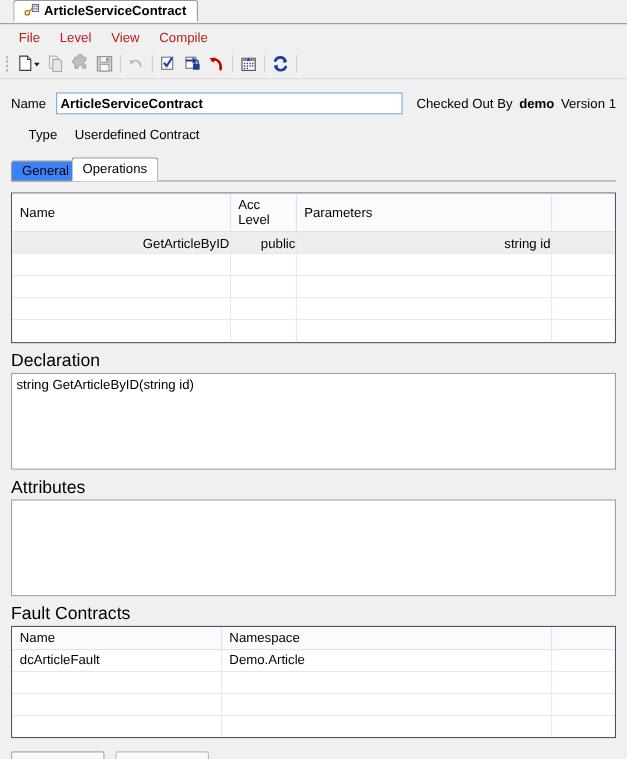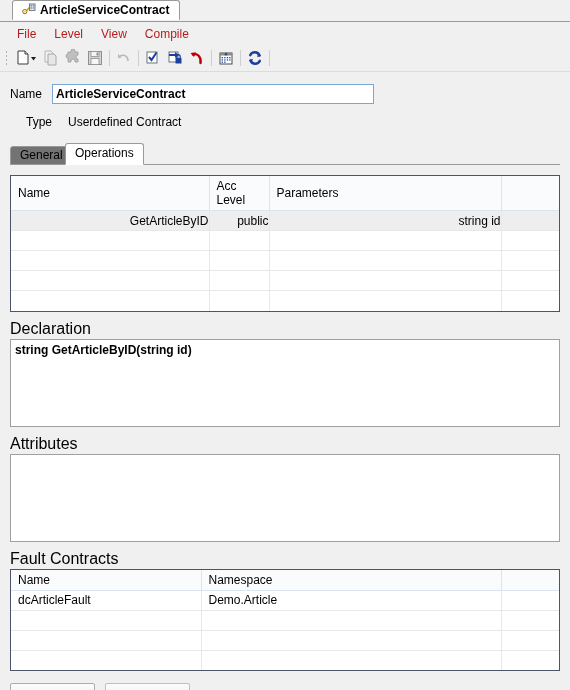--- a/index.html
+++ b/index.html
@@ -161,21 +161,21 @@
     background: #9a9a9a;
   }
   .tab {
     position: absolute;
     bottom: 0;
     height: 19px;
     box-sizing: border-box;
     padding: 0 9px;
     font-size: 12px;
     line-height: 17px;
-    background: #737373;
+    background: #3b82f6;
     border: 1px solid #9a9a9a;
     border-radius: 3px 3px 0 0;
   }
   .tab.inactive { left: 0; }
   .tab.active {
     left: 55px;
     height: 22px;
     line-height: 19px;
     background: #ffffff;
     border-bottom: 1px solid #ffffff;
@@ -232,21 +232,21 @@
   .textpanel {
     background: #ffffff;
     border: 1px solid #a0a0a0;
     box-sizing: border-box;
     width: 100%;
     padding: 3px 4px;
     font-size: 12px;
     overflow: hidden;
   }
   .textpanel .code {
-    font-weight: bold;
+    font-weight: normal;
     font-size: 12px;
     line-height: 15px;
     white-space: pre;
   }
 
   
   .buttons {
     display: flex;
     gap: 10px;
     margin-top: 12px;
@@ -395,20 +395,23 @@
   </div>
 
   <div class="tsep"></div>
 </div>
 
 <div class="form-area">
 
   <div class="row-name">
     <span class="lbl lbl-name">Name</span>
     <input class="name-input" type="text" value="ArticleServiceContract" style="">
+    <span class="checkout-info">
+      <span>Checked Out By</span><span class="sp"></span><span class="strong">demo</span><span class="sp"></span><span>Version 1</span>
+    </span>
   </div>
 
   <div class="row-type">
     <span class="lbl lbl-type">Type</span>
     <span class="type-value">Userdefined Contract</span>
   </div>
 
   <div class="tabs">
     <div class="tab inactive">General</div>
     <div class="tab active">Operations</div>

